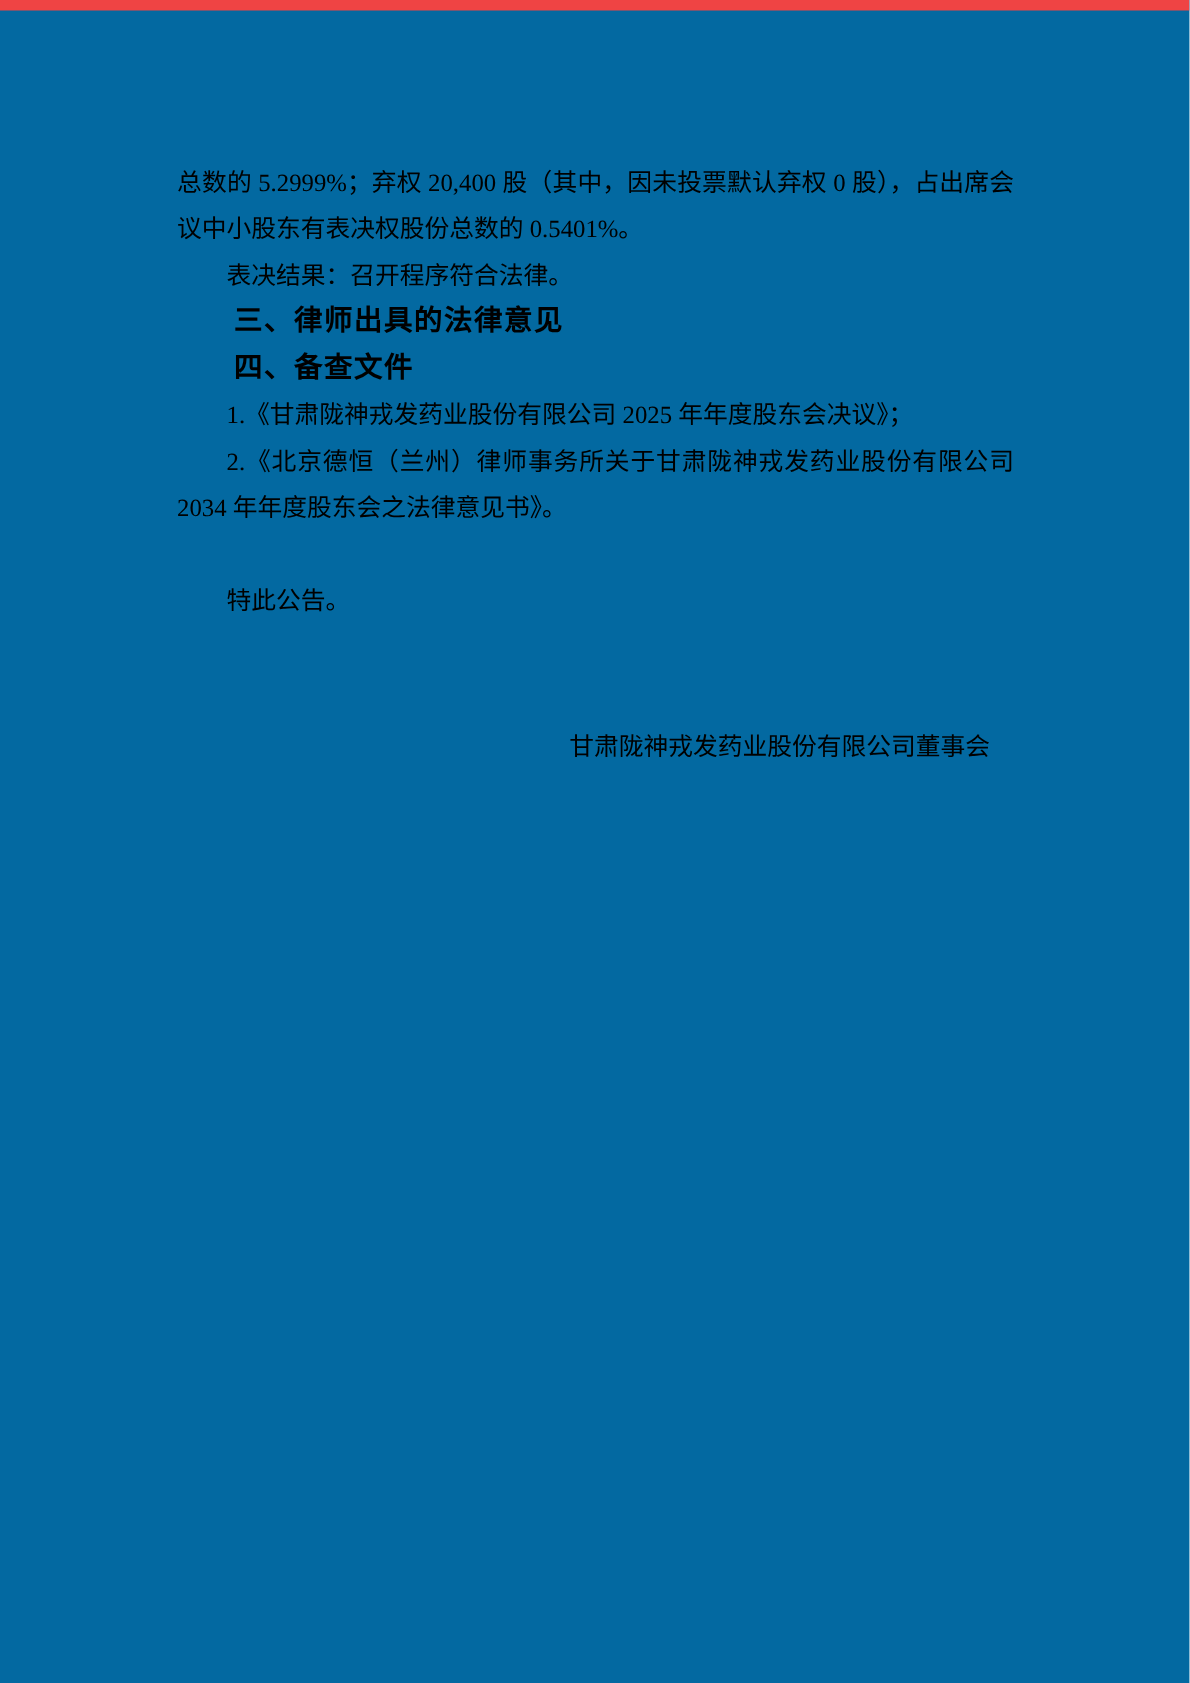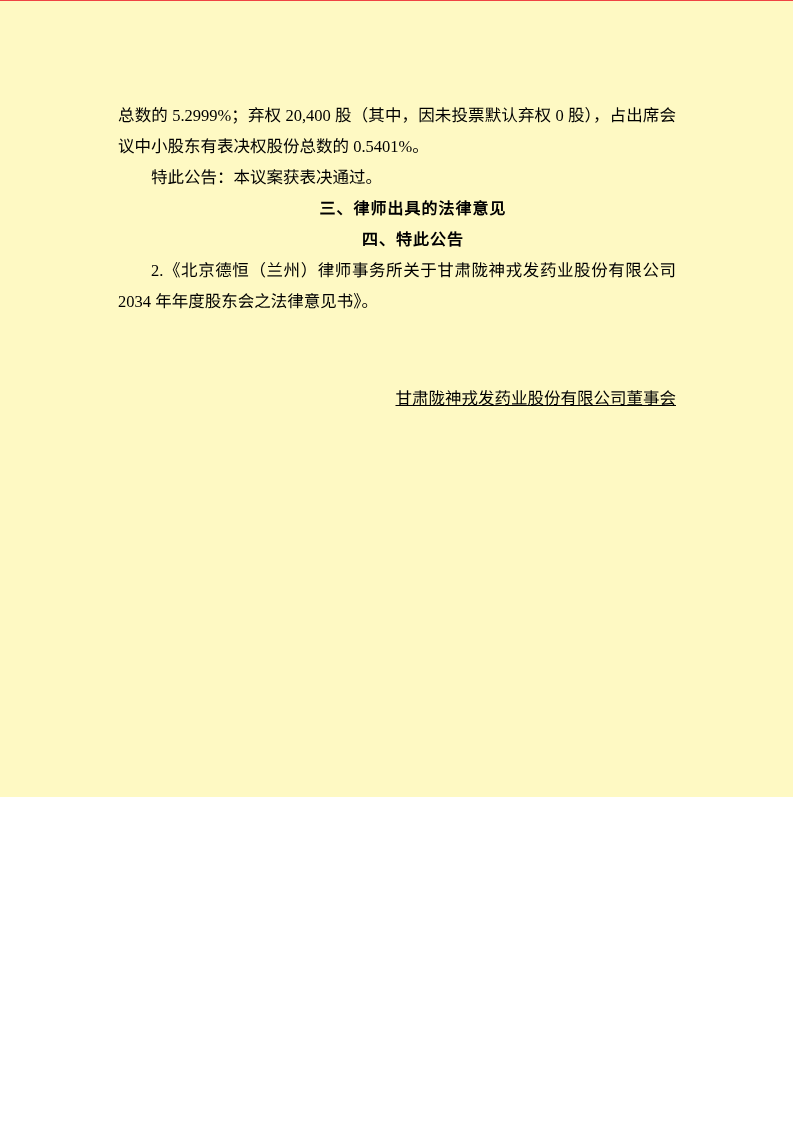--- a/index.html
+++ b/index.html
@@ -3,27 +3,27 @@
 <meta charset="utf-8">
 <style>
   html, body {
     margin: 0;
     padding: 0;
     background: #ffffff;
   }
   .page {
     position: relative;
     width: 793px;
-    height: 797px;
-    background: #fef9c3;
+    height: 1122px;
+    background: #0369a1;
     color: #000000;
     font-family: "Liberation Serif", "DejaVu Serif", serif;
     overflow: hidden;
     box-sizing: border-box;
-    border-top: 1px solid #ef4444;
+    border-top: 7px solid #ef4444;
   }
   .content {
     position: absolute;
     left: 118px;
     top: 99px;
     width: 558px;
     font-size: 16.5px;
     line-height: 31px;
     text-align: justify;
     text-justify: inter-ideograph;
@@ -31,61 +31,62 @@
   .content p {
     margin: 0;
     padding: 0;
   }
   .para-indent {
     text-indent: 2em;
   }
   .heading {
     font-weight: bold;
     text-indent: 2em;
-    text-align: center;
+    text-align: left;
     font-family: "Liberation Sans", "DejaVu Sans", sans-serif;
-    font-size: 16px;
+    font-size: 19px;
     letter-spacing: 1px;
   }
   .closing {
     text-indent: 2em;
     margin-top: 31px !important;
   }
   .signature-block {
     margin-top: 66px;
     margin-left: auto;
-    margin-right: 0;
+    margin-right: 16px;
     width: max-content;
     max-width: 100%;
     text-align: center;
-    text-decoration: underline;
   }
   .signature-block .sig-line {
     display: block;
     line-height: 32px;
     text-align: center;
   }
 </style>
 </head>
 <body>
 
 <div class="page">
   <div class="content">
 
     <p>总数的 5.2999%；弃权 20,400 股（其中，因未投票默认弃权 0 股），占出席会议中小股东有表决权股份总数的 0.5401%。</p>
 
-    <p class="para-indent">特此公告：本议案获表决通过。</p>
+    <p class="para-indent">表决结果：召开程序符合法律。</p>
 
     <p class="heading">三、律师出具的法律意见</p>
 
 
-    <p class="heading">四、特此公告</p>
+    <p class="heading">四、备查文件</p>
 
+    <p class="para-indent">1.《甘肃陇神戎发药业股份有限公司 2025 年年度股东会决议》；</p>
 
     <p class="para-indent">2.《北京德恒（兰州）律师事务所关于甘肃陇神戎发药业股份有限公司 2034 年年度股东会之法律意见书》。</p>
 
+    <p class="closing">特此公告。</p>
 
     <div class="signature-block">
       <span class="sig-line">甘肃陇神戎发药业股份有限公司董事会</span>
     </div>
 
   </div>
 </div>
 
 </body></html>

